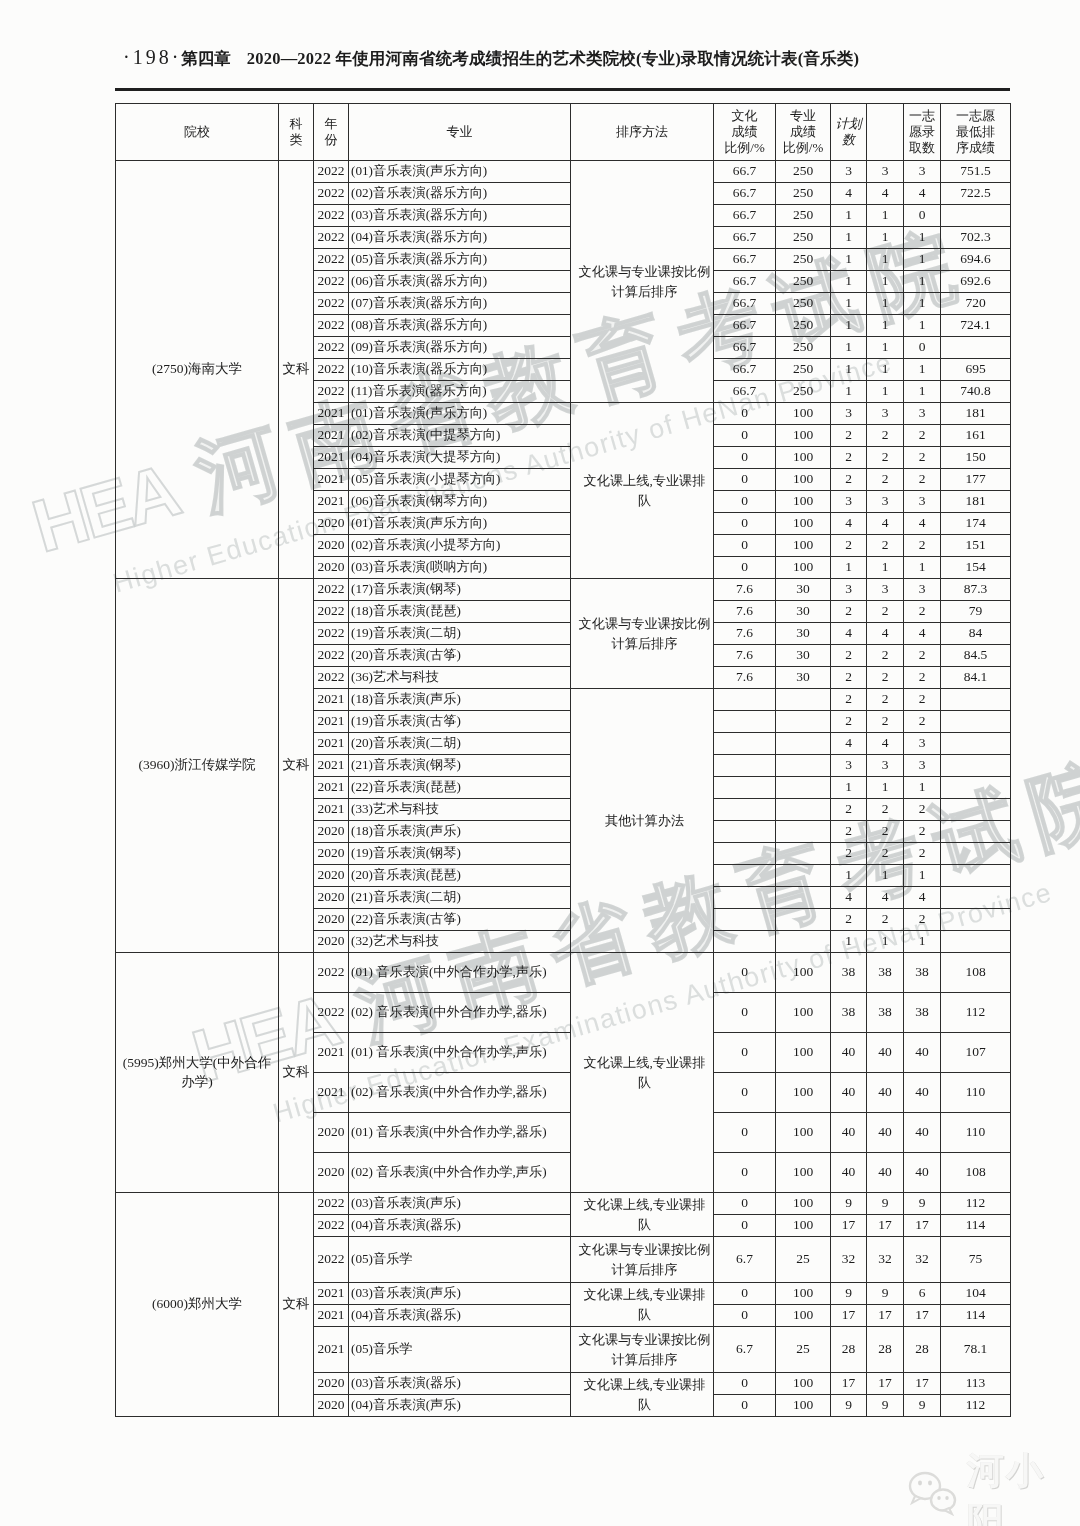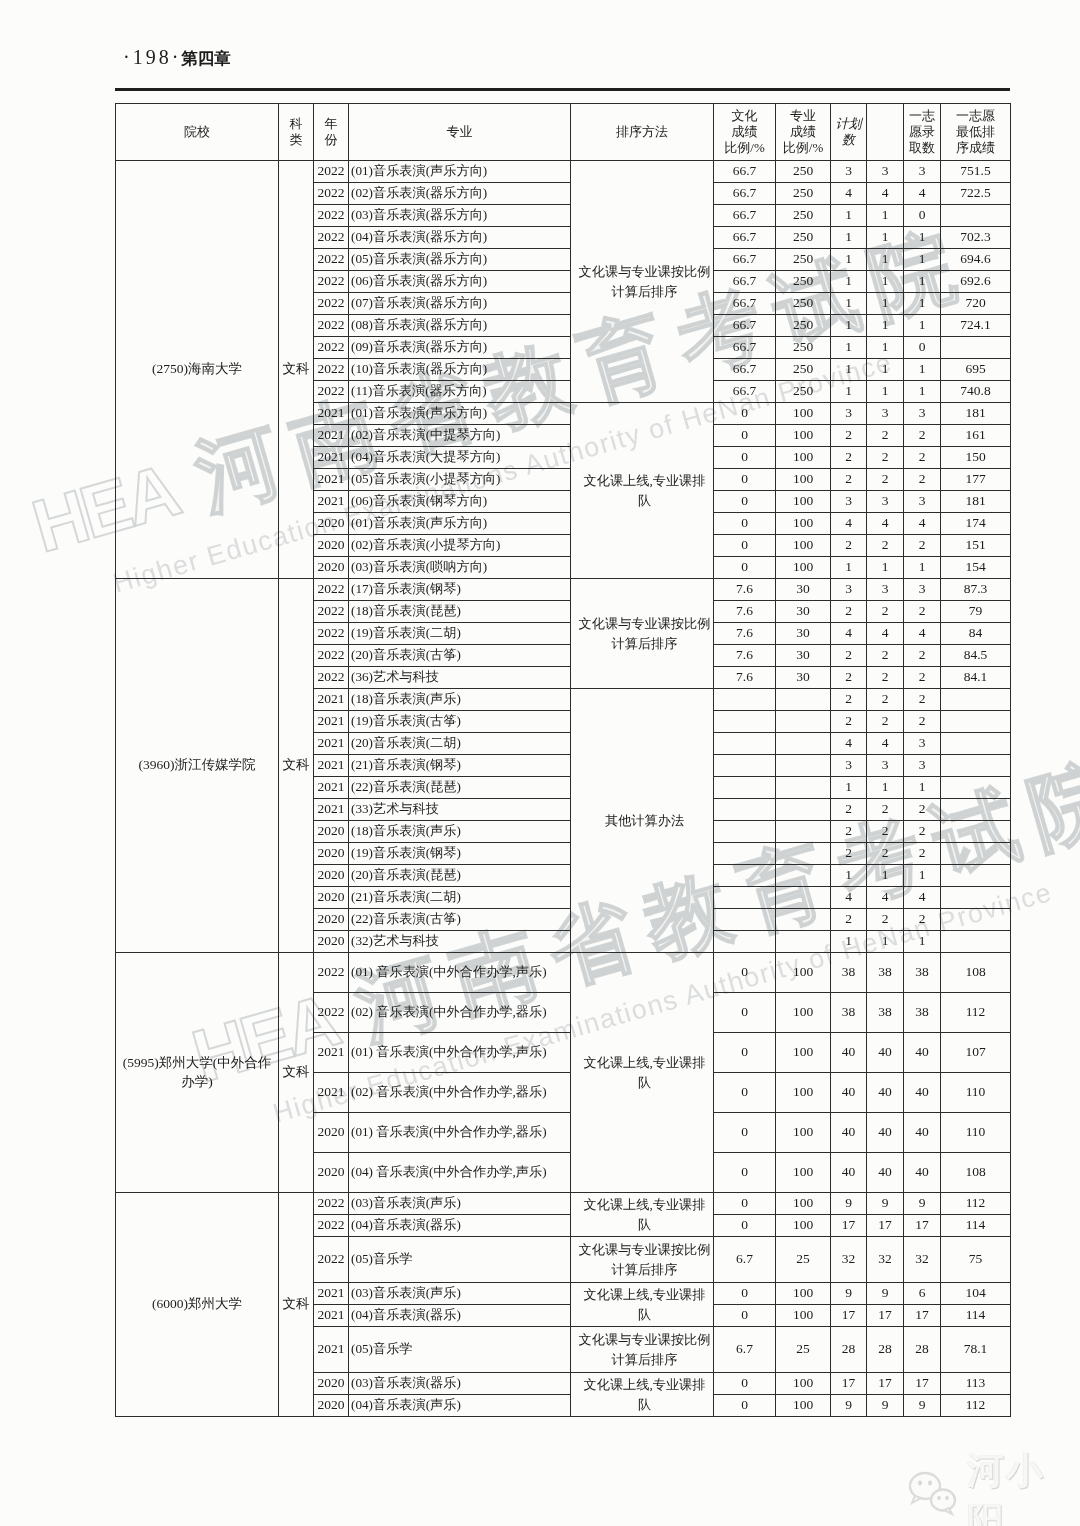--- a/index.html
+++ b/index.html
@@ -89,20 +89,21 @@
     text-shadow:1px 1px 0 #d4d4d2, -0.5px -0.5px 0 #e9e9e7;
     letter-spacing:2px;
   }
 </style>
 </head>
 <body>
 
 <div class="page-header">
   <span class="page-number">·198·</span>
   <span class="chapter-label">第四章</span>
+  <span class="chapter-title">2020—2022 年使用河南省统考成绩招生的艺术类院校(专业)录取情况统计表(音乐类)</span>
 </div>
 <div class="header-rule"></div>
 
 <div class="wm" style="left:40px; top:470px;">
   <div class="wm-row">
     <span class="wm-mark">HEA</span>
     <span class="wm-cn">河南省教育考试院</span>
   </div>
   <div class="wm-en">Higher Education Examinations Authority of HeNan Province</div>
 </div>
@@ -573,21 +574,21 @@
           <td class="c-major">(01) 音乐表演(中外合作办学,器乐)</td>
           <td class="c-num">0</td>
           <td class="c-num">100</td>
           <td class="c-num">40</td>
           <td class="c-num">40</td>
           <td class="c-num">40</td>
           <td class="c-num">110</td>
         </tr>
         <tr class="t">
           <td class="c-year">2020</td>
-          <td class="c-major">(04) 音乐表演(中外合作办学,声乐)</td>
+          <td class="c-major">(02) 音乐表演(中外合作办学,声乐)</td>
           <td class="c-num">0</td>
           <td class="c-num">100</td>
           <td class="c-num">40</td>
           <td class="c-num">40</td>
           <td class="c-num">40</td>
           <td class="c-num">108</td>
         </tr>
         <tr class="n">
           <td class="c-school" rowspan="8">(6000)郑州大学</td>
           <td class="c-cat" rowspan="8">文科</td>

